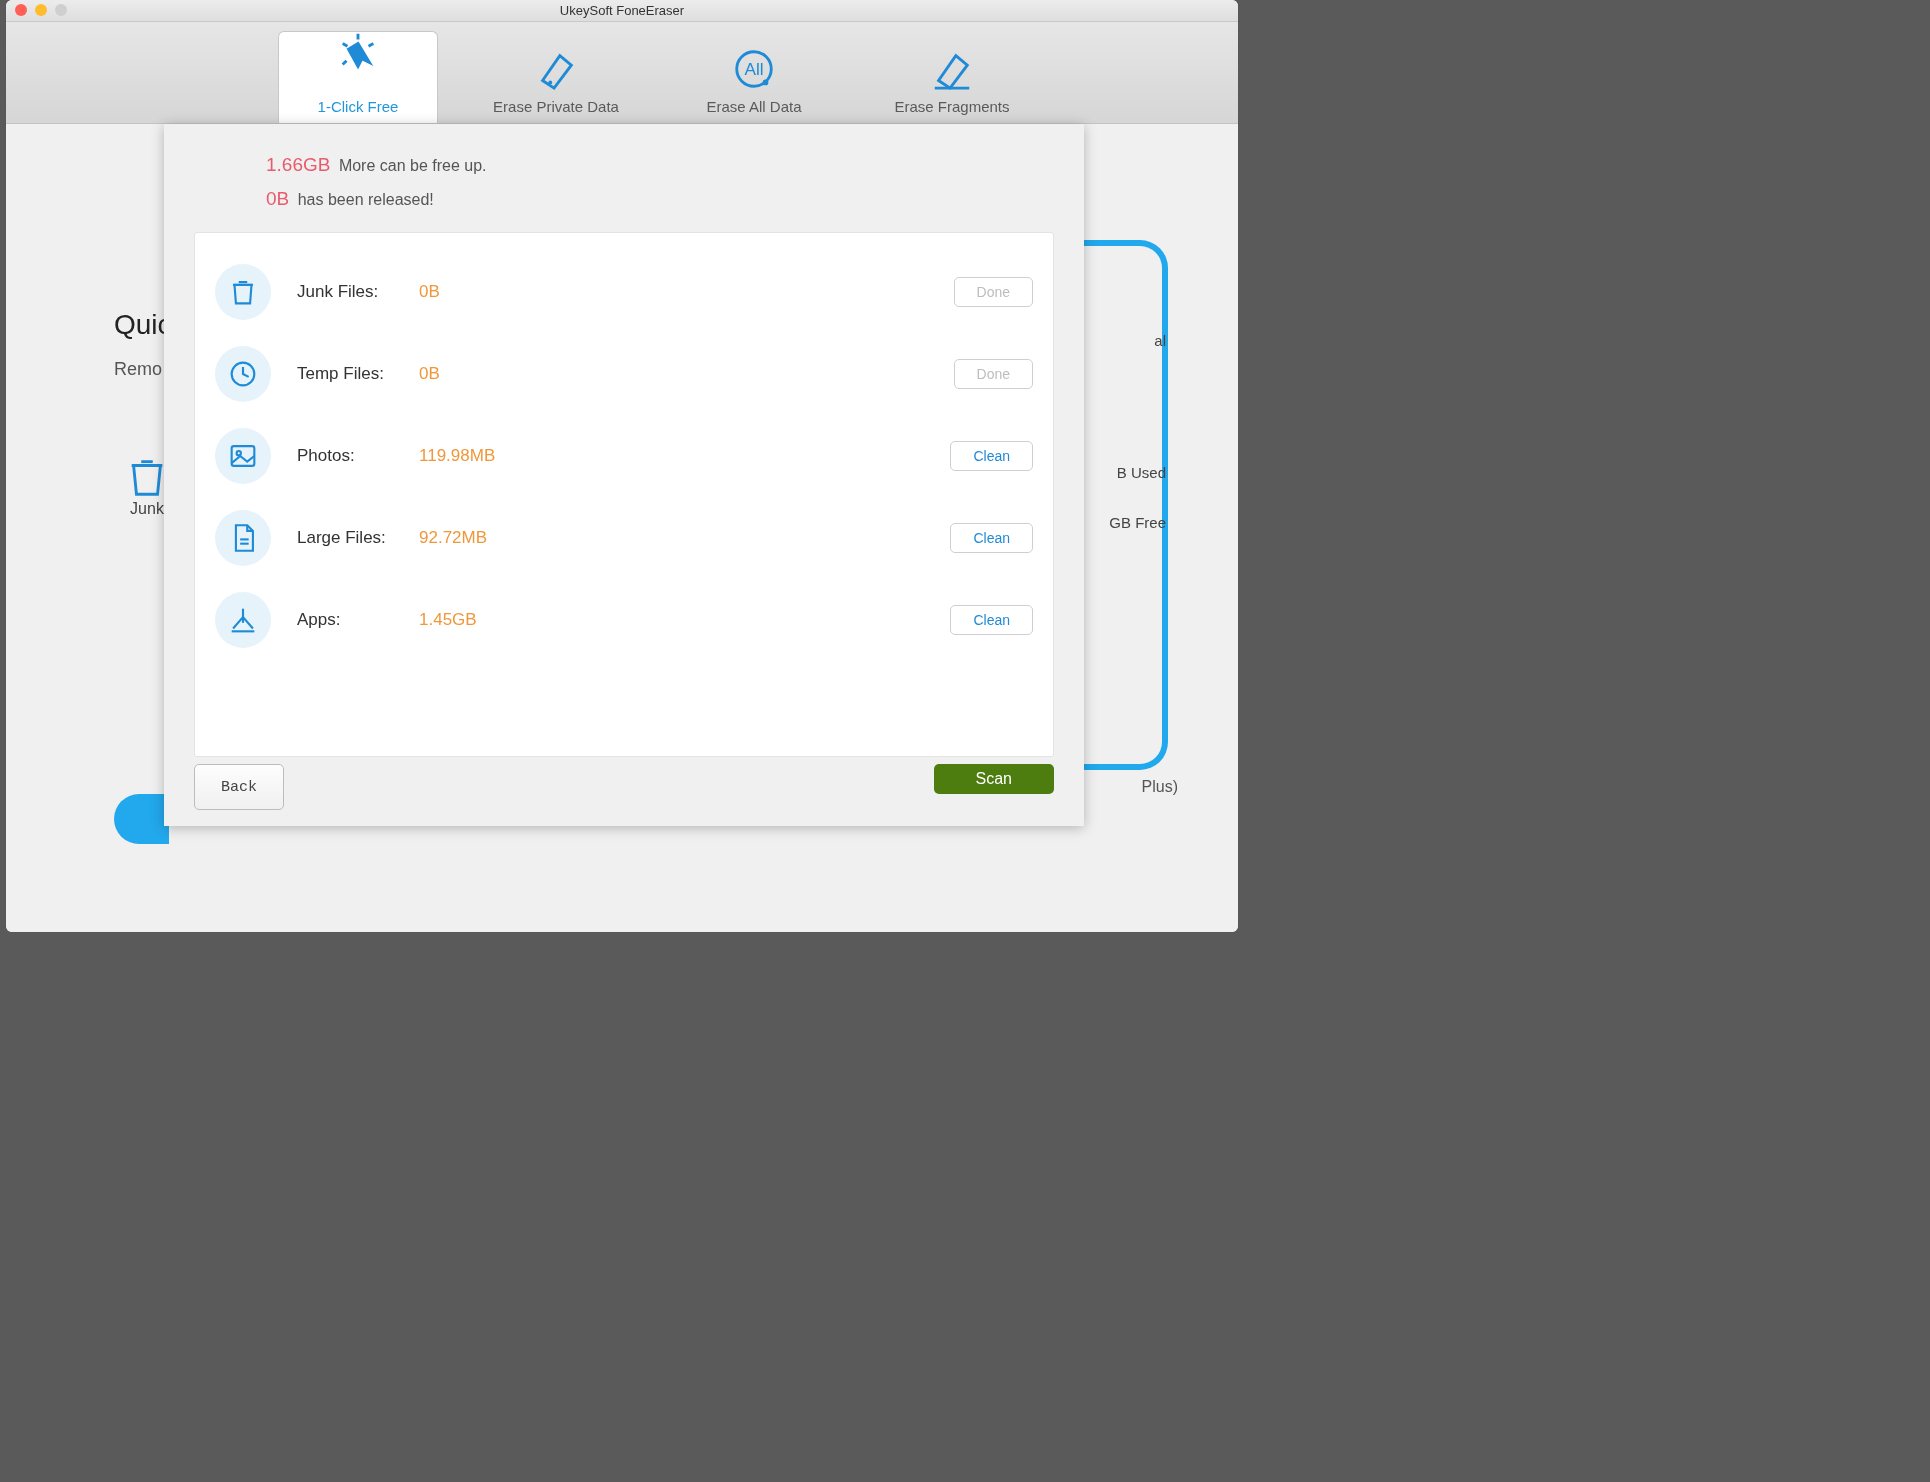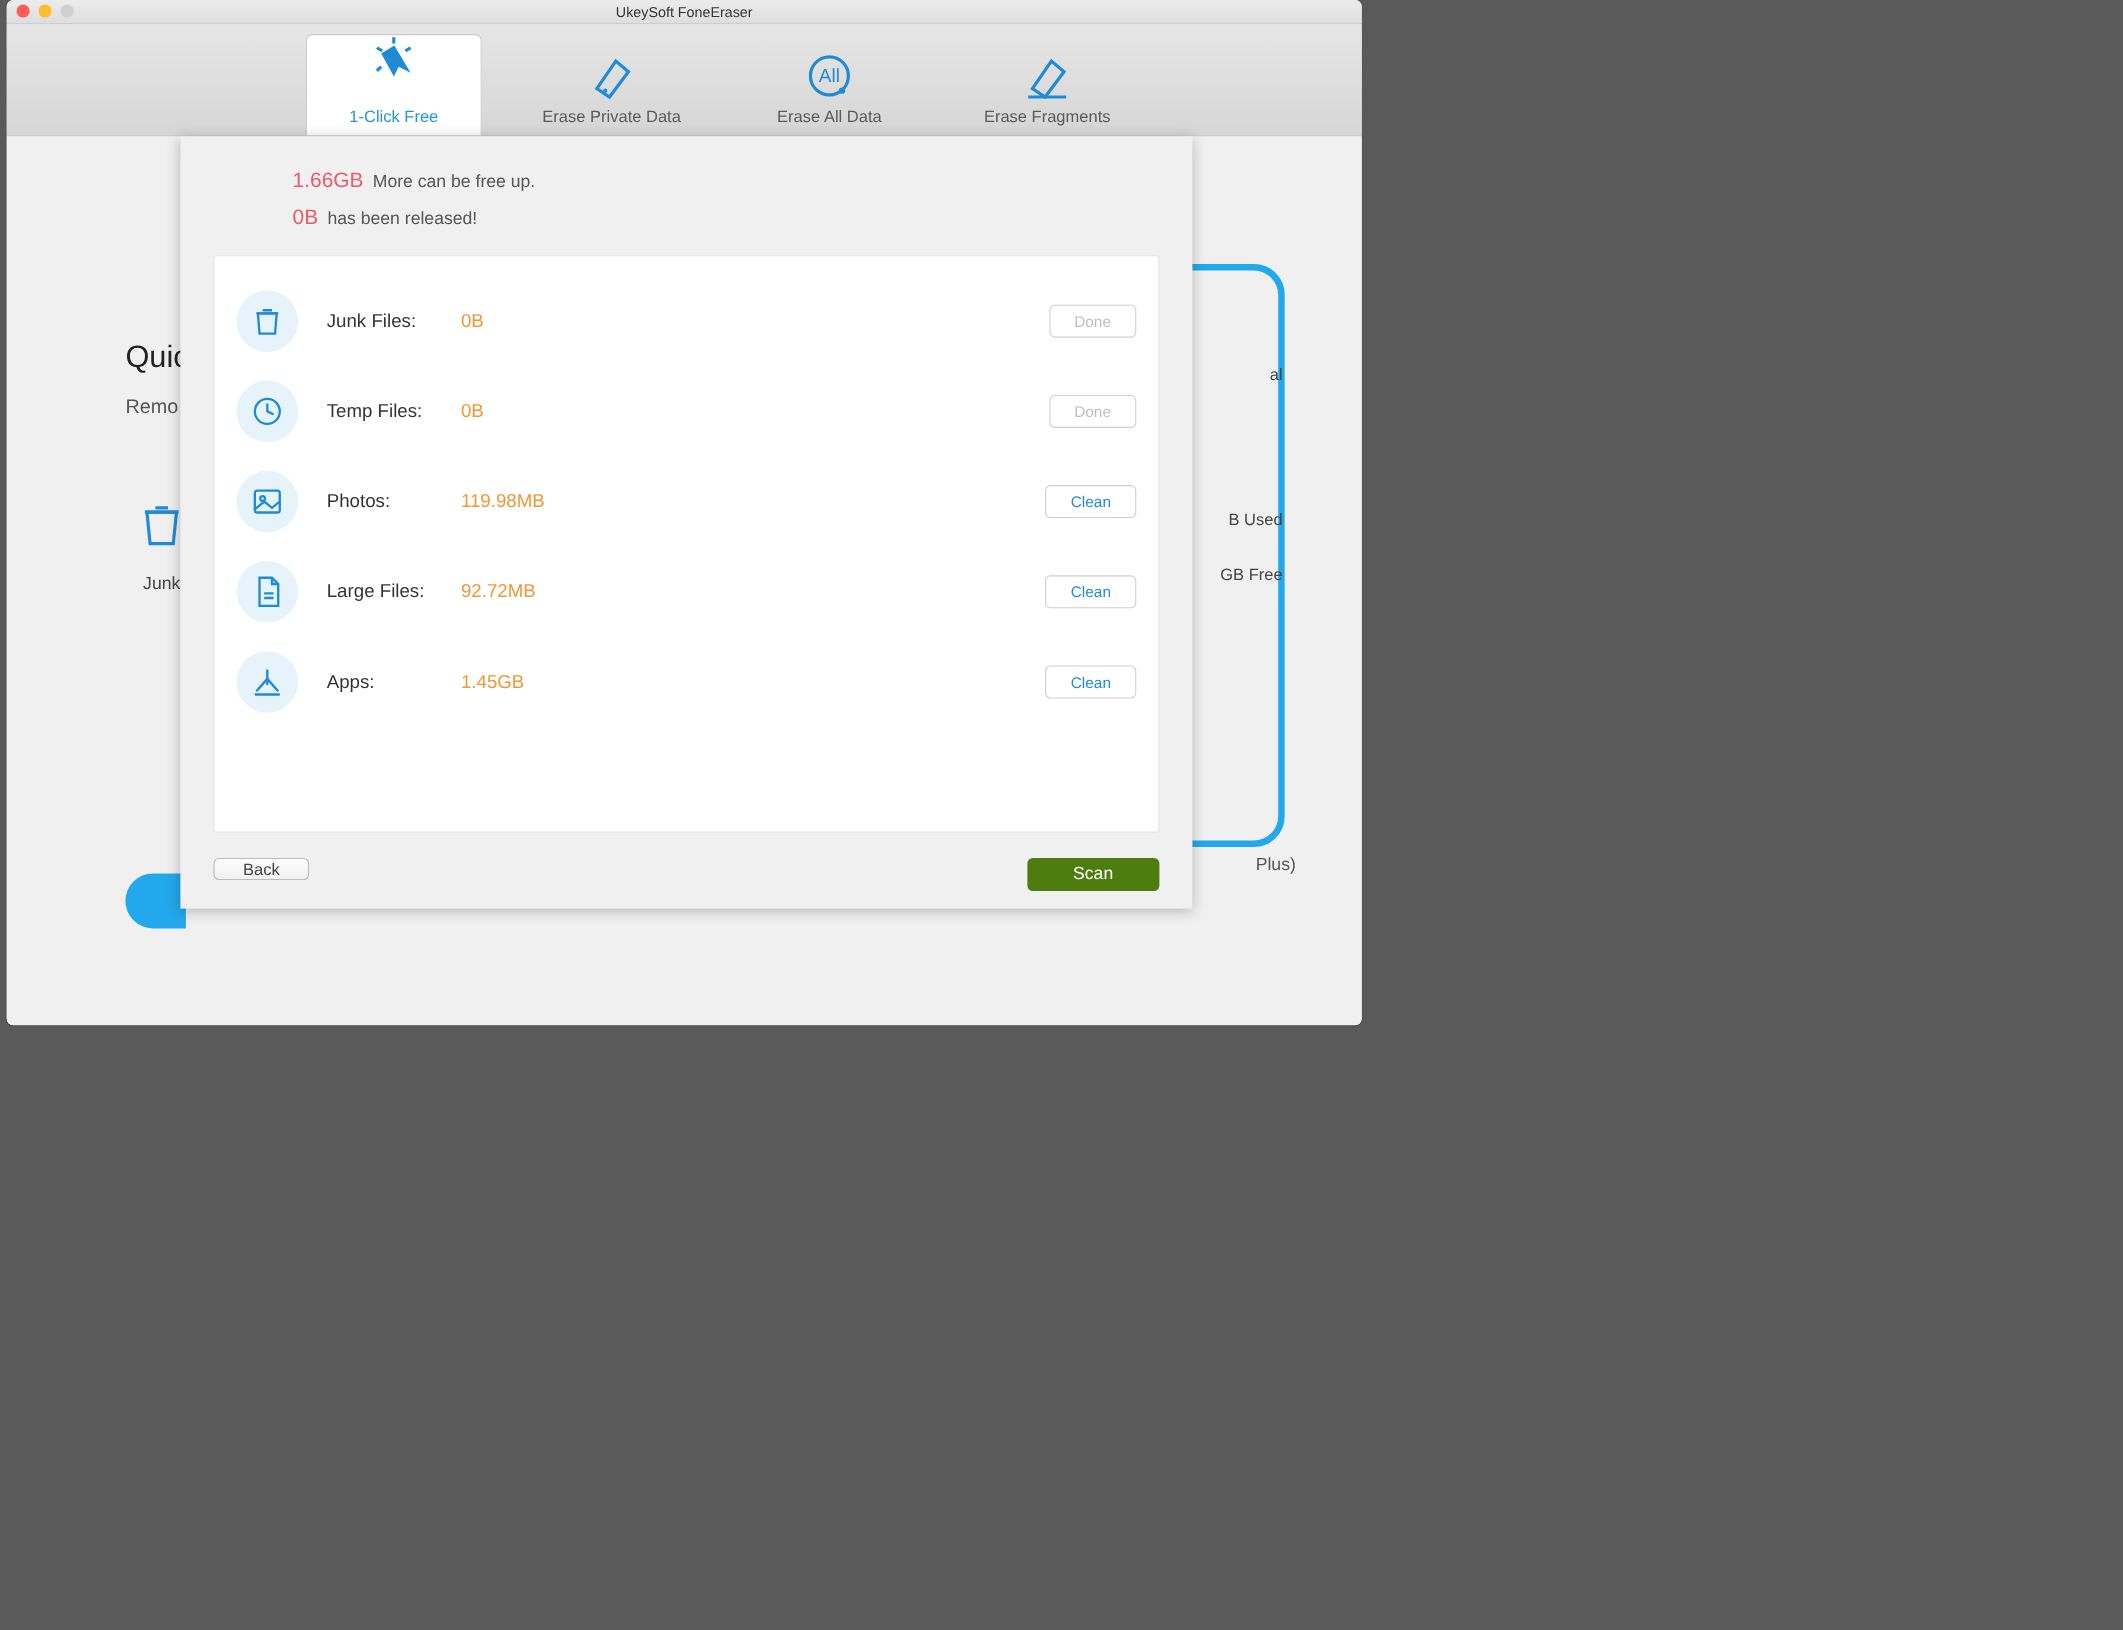--- a/index.html
+++ b/index.html
@@ -92,21 +92,21 @@
     font-size: 28px; font-weight: 500; color: #222;
   }
   .bg-sub {
     position: absolute;
     left: 108px; top: 235px;
     font-size: 18px; color: #555;
   }
   .bg-junk {
     position: absolute;
     left: 118px; top: 330px;
-    display: flex; flex-direction: column; align-items: center; gap: 22px;
+    display: flex; flex-direction: column; align-items: center; gap: 0;
     color: #3a3a3a;
   }
   .bg-junk .ic { width: 46px; height: 46px; }
   .bg-junk-label { font-size: 16px; color: #444; }
   .bg-chip {
     position: absolute;
     left: 108px; bottom: 88px;
     width: 55px; height: 50px;
     background: #22a8ec;
     border-radius: 25px 0 0 25px;
@@ -186,26 +186,27 @@
     cursor: pointer;
   }
   .row-btn.done { color: #bdbdbd; }
   .row-btn.clean { color: #1f8bd6; }
   .panel-footer {
     position: absolute;
     left: 30px; right: 30px; bottom: 16px;
     display: flex; justify-content: space-between;
   }
   .btn-back {
-    height: 20px; padding: 0 26px;
+    height: 46px; padding: 0 26px;
     border-radius: 5px;
     border: 1px solid #bcbcbc;
     background: linear-gradient(#fdfdfd,#f0f0f0);
     font-size: 15px; color: #444;
     cursor: pointer;
+    font-family: Liberation Mono, monospace;
   }
   .btn-scan {
     height: 30px; padding: 0 42px;
     border-radius: 5px;
     border: none;
     background: #4d7c0f;
     color: #fff; font-size: 16px; font-weight: 500;
     cursor: pointer;
   }
 </style>

